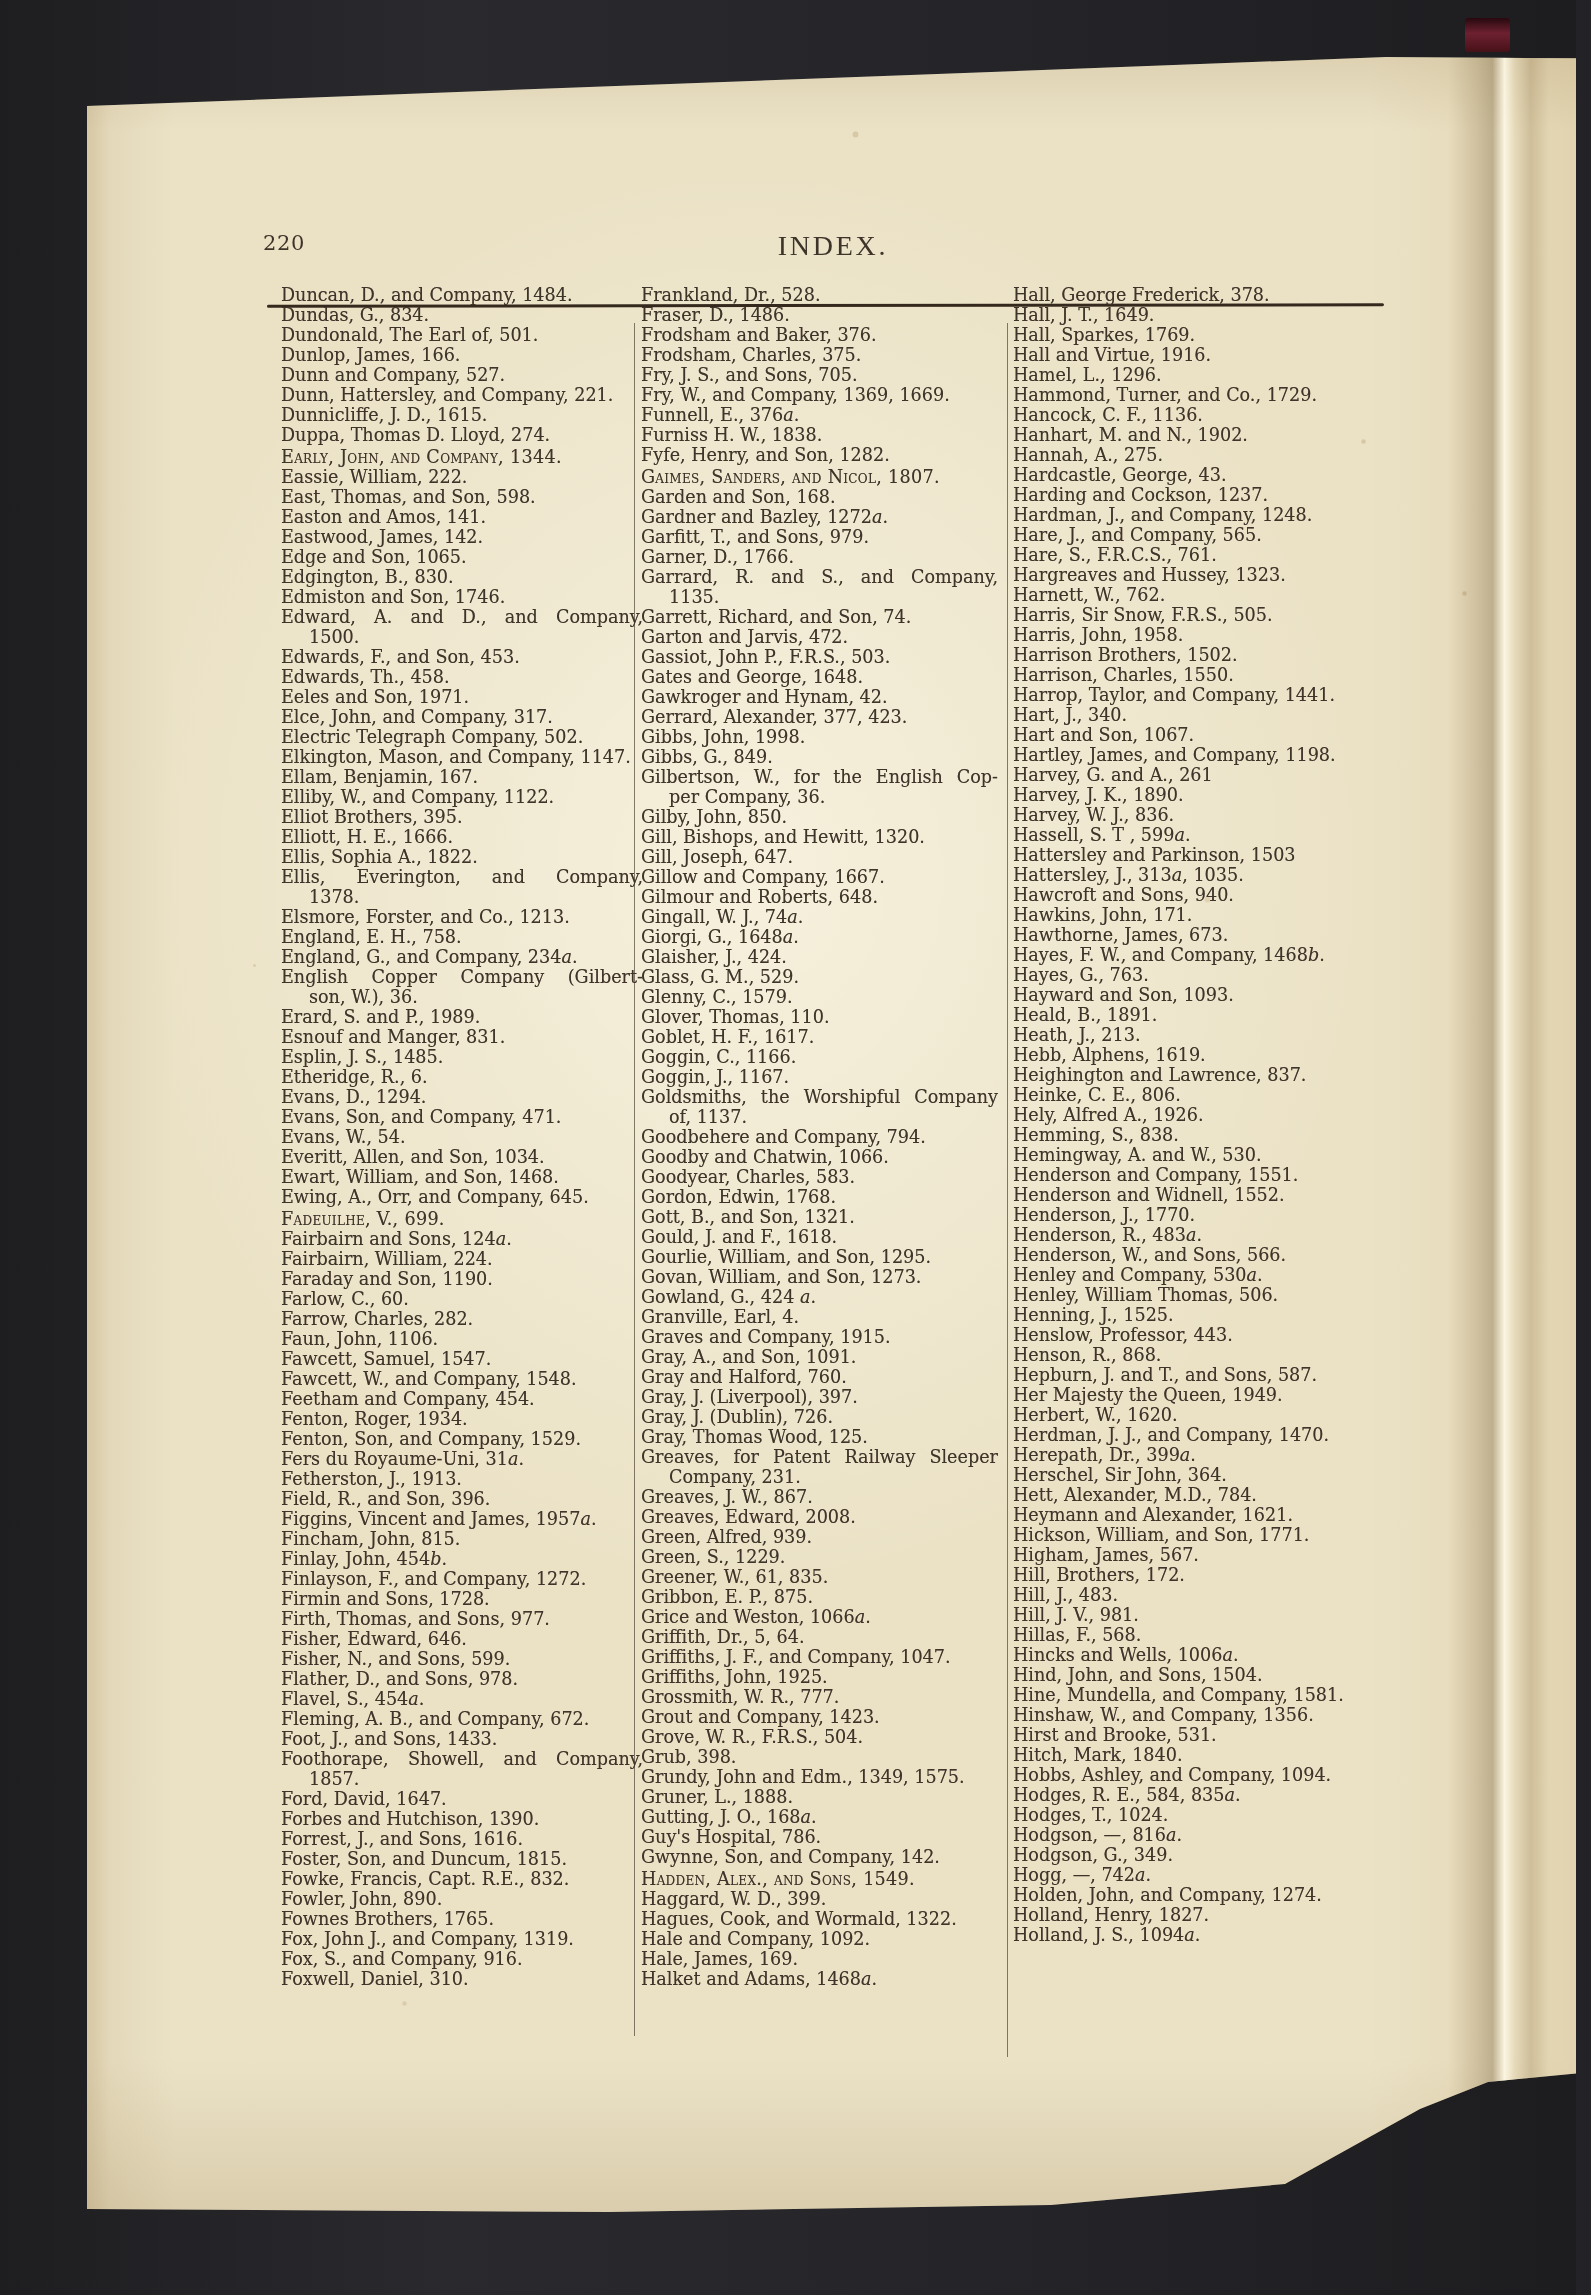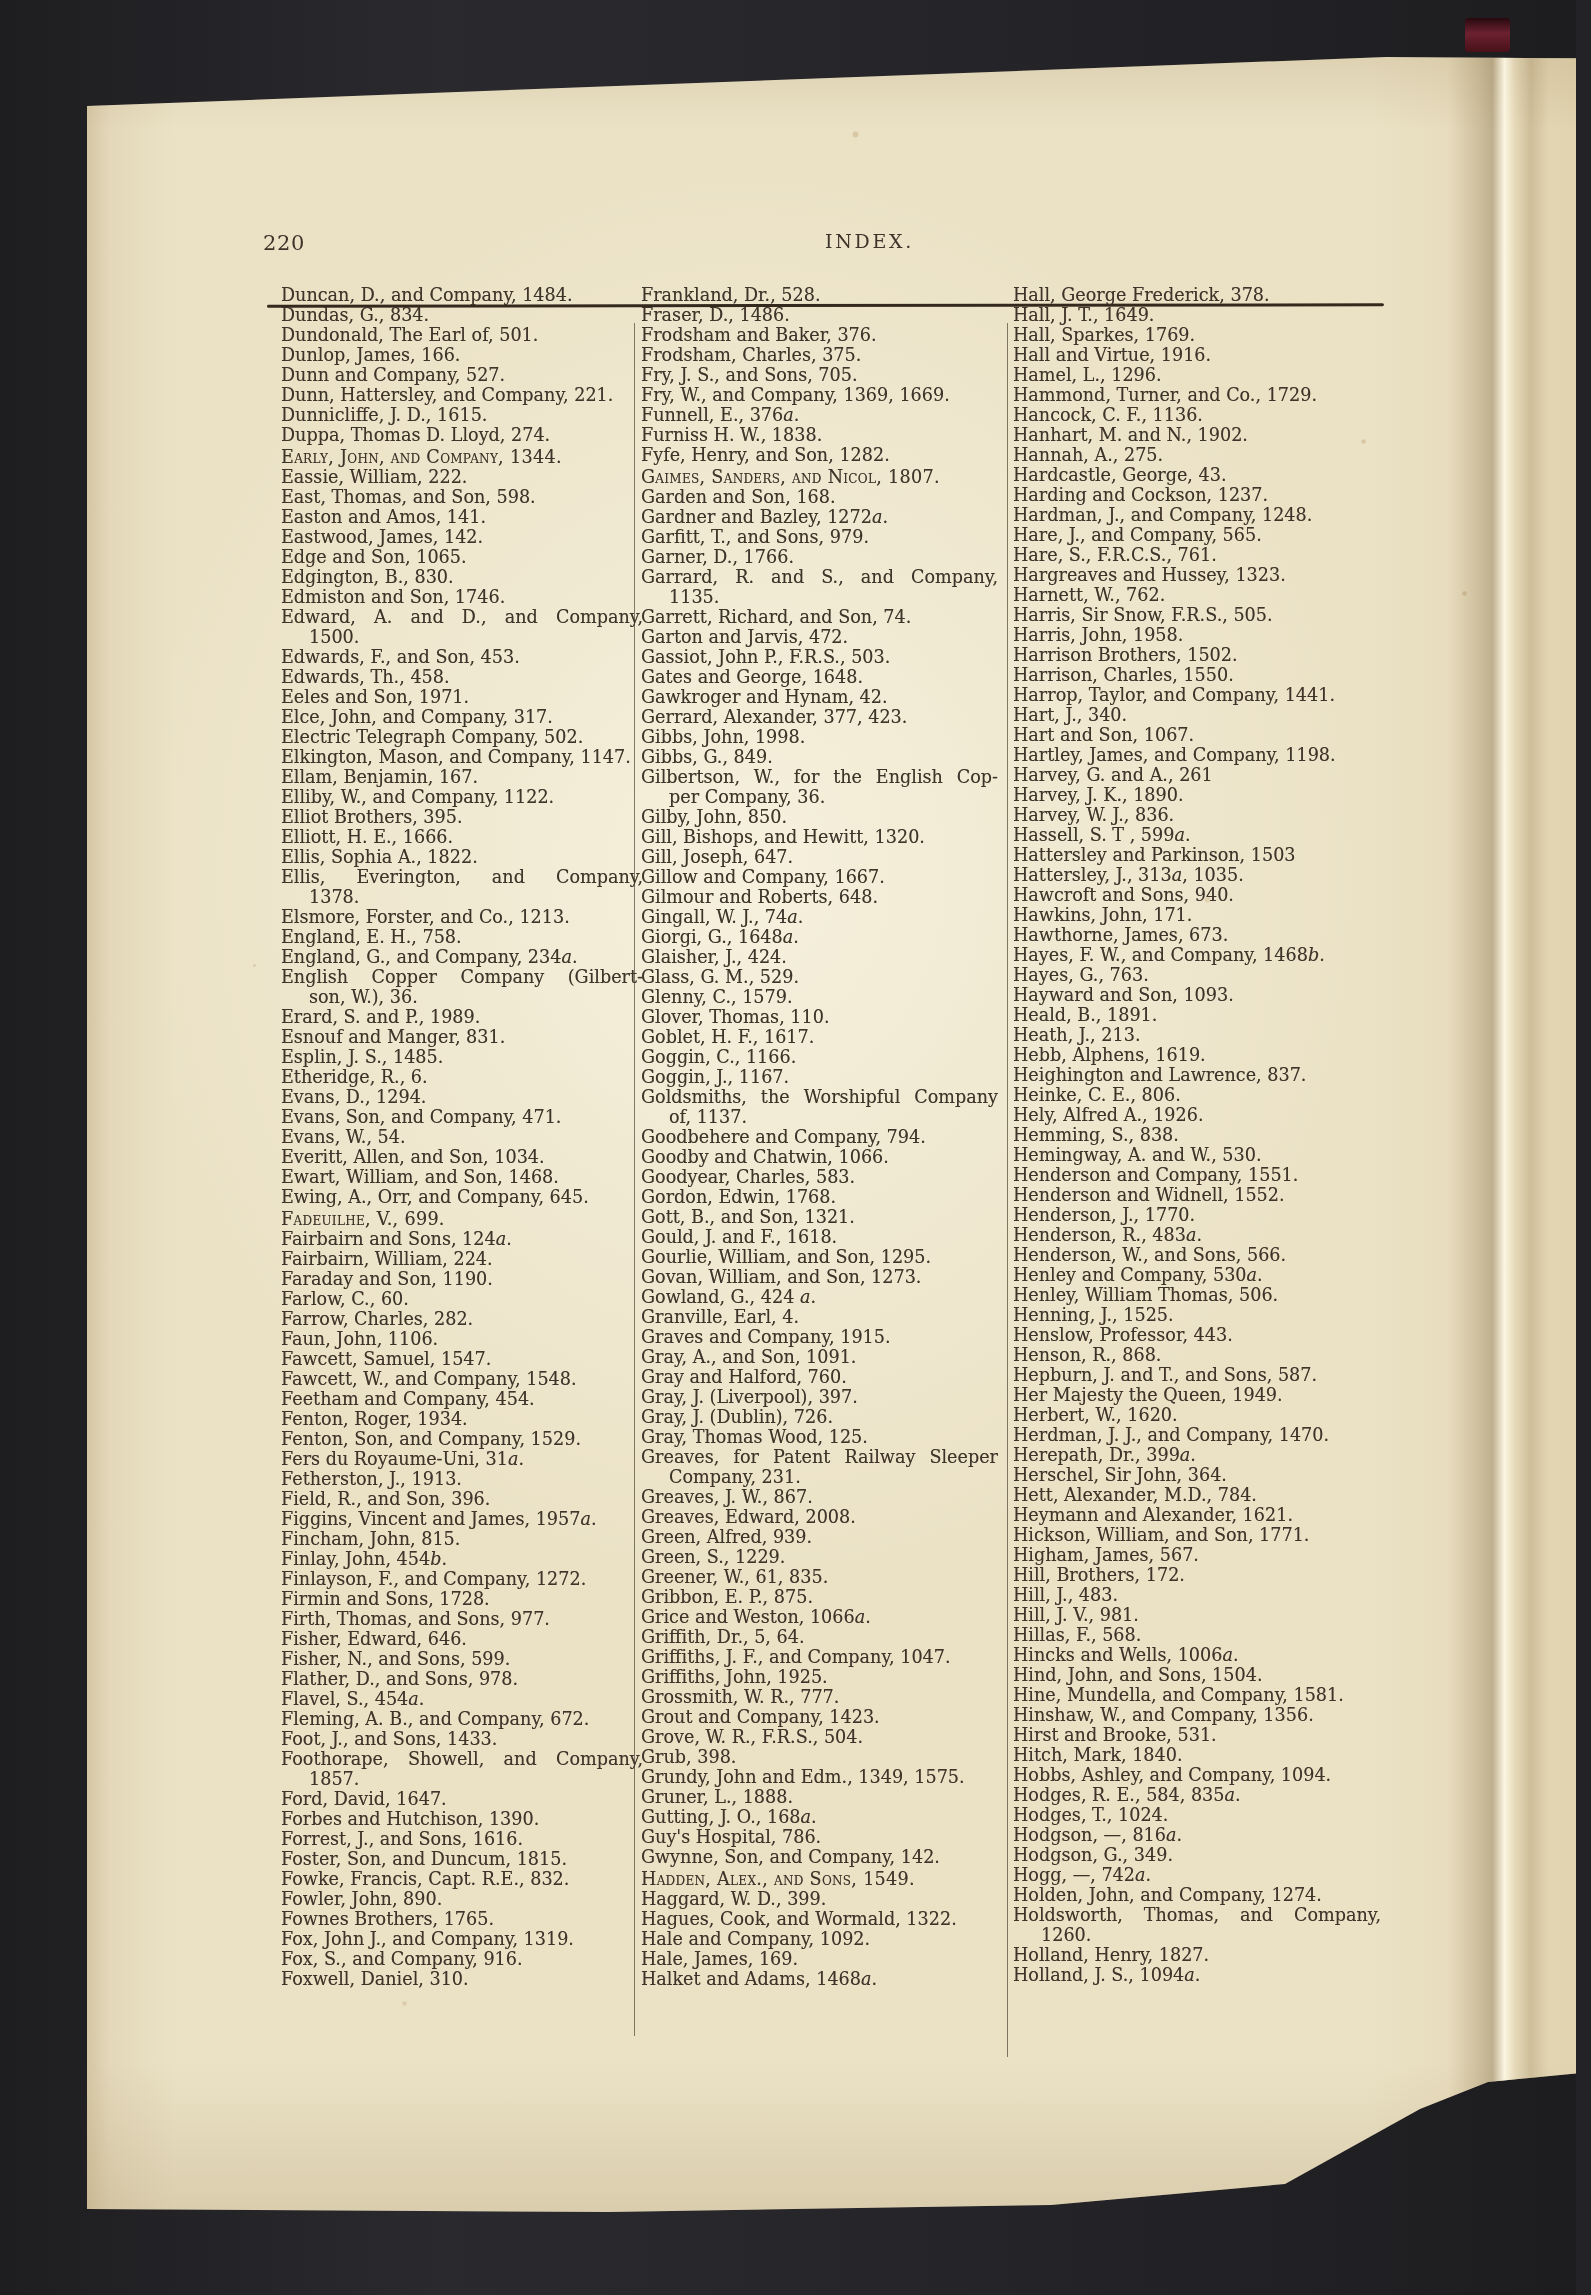--- a/index.html
+++ b/index.html
@@ -27,22 +27,22 @@
         box-shadow:767px 76px 0 1.4px rgba(150,108,52,.22),1275px 383px 0 0.7px rgba(160,118,58,.25),
           166px 907px 0 0 rgba(150,108,52,.20),1119px 841px 0 1.4px rgba(165,120,60,.18),
           627px 1678px 0 0.7px rgba(150,108,52,.22),316px 1945px 0 0.7px rgba(150,108,52,.18),
           1376px 535px 0 0.7px rgba(150,108,52,.25),1025px 1369px 0 0.7px rgba(160,115,55,.16);}
   
   #headband{position:absolute;left:1465px;top:17.6px;width:45px;height:34px;border-radius:3.4px;
         background:linear-gradient(180deg,#27090e 0%,#6d2130 45%,#471118 100%);}
   
   #pagenum{position:absolute;left:176px;top:174px;font-size:21px;color:var(--ink,#3f342a);
         letter-spacing:0.7px;}
-  #title{position:absolute;left:665px;top:173px;width:162px;text-align:right;font-size:19px;
-        letter-spacing:2.7px;color:var(--ink,#3f342a);}
+  #title{position:absolute;left:665px;top:173px;width:162px;text-align:center;font-size:28px;
+        letter-spacing:2.7px;color:var(--ink,#3f342a);font-family:Liberation Serif, serif;}
   #hrule{position:absolute;left:180px;top:247px;width:1117px;height:2.7px;border-radius:2px;
         background:var(--rule,#34291c);transform:rotate(-.08deg);}
   
   .vrule{position:absolute;top:266px;width:1.4px;background:rgba(62,48,32,.62);}
   #vr1{left:547px;height:1713px;}
   #vr2{left:920px;height:1734px;}
   
   .col{position:absolute;top:228px;color:var(--ink,#3f342a);}
   #c0{left:194px;width:362px;}
   #c1{left:554px;width:357px;}
@@ -803,24 +803,20 @@
         <div class="entry">
           <div class="ln first">Hodgson, G., 349.</div>
         </div>
         <div class="entry">
           <div class="ln first">Hogg, —, 742<i>a</i>.</div>
         </div>
         <div class="entry">
           <div class="ln first">Holden, John, and Company, 1274.</div>
         </div>
         <div class="entry">
-          <div class="ln first just">Holdsworth, Thomas, and Company,</div>
-          <div class="ln cont">1260.</div>
-        </div>
-        <div class="entry">
           <div class="ln first">Holland, Henry, 1827.</div>
         </div>
         <div class="entry">
           <div class="ln first">Holland, J. S., 1094<i>a</i>.</div>
         </div>
       </div>
     <div id="crease"></div>
   </div>
 </div>
 

